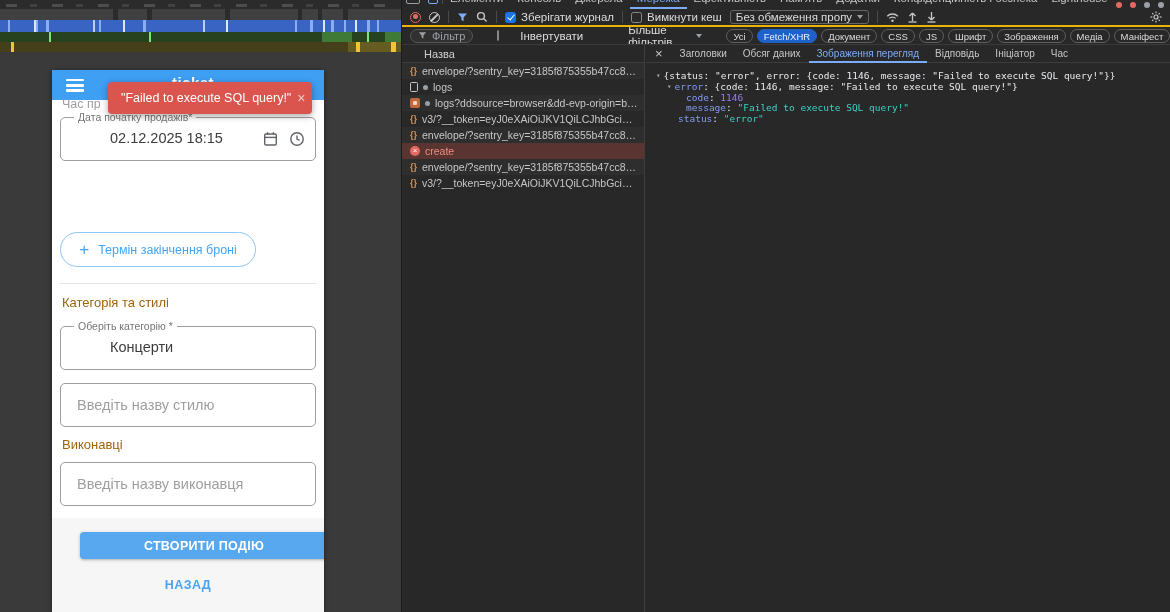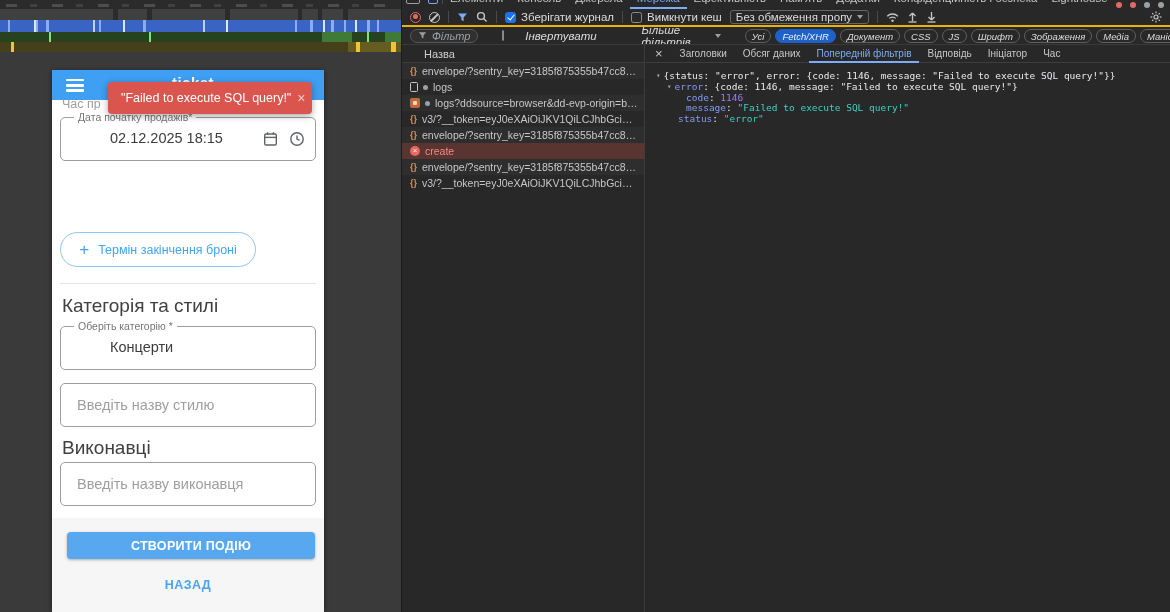--- a/index.html
+++ b/index.html
@@ -45,24 +45,24 @@
   .mfield .fplaceholder { position:absolute; left:16px; top:13px; font-size:14.5px; color:#9e9e9e; }
   .ficons { position:absolute; right:10px; top:13px; display:flex; gap:11px; color:#5f6368; }
   .ficons svg { display:block; cursor:pointer; }
 
   .pill-btn { position:absolute; left:8px; top:162px; width:196px; height:35px; border:1px solid #8fc6f5; border-radius:18px;
               display:flex; align-items:center; justify-content:center; gap:9px; cursor:pointer; background:#fff; }
   .pill-btn .plus { color:#42a5f5; font-size:17px; font-weight:500; line-height:1; }
   .pill-btn .plabel { color:#42a5f5; font-size:12.5px; }
 
   .hdivider { position:absolute; left:8px; top:213px; width:256px; height:1px; background:#e4e4e4; }
-  .section-h { position:absolute; left:10px; font-size:19px; font-weight:500; color:#404040; }
+  .section-h { position:absolute; left:10px; font-size:13px; font-weight:500; color:#a16207; }
 
   .app-footer { position:absolute; left:0; bottom:0; width:272px; height:94px; background:#f6f6f6; }
-  .create-btn { position:absolute; left:15px; top:14px; width:248px; height:27px; background:#57a8ef; border-radius:4px;
+  .create-btn { position:absolute; left:28px; top:14px; width:248px; height:27px; background:#57a8ef; border-radius:4px;
                 display:flex; align-items:center; justify-content:center; color:#fff; font-size:12.5px; font-weight:bold;
                 letter-spacing:.3px; cursor:pointer; box-shadow:0 1px 3px rgba(0,0,0,.3); }
   .back-link { position:absolute; left:0; top:60px; width:272px; text-align:center; color:#4aa3f0;
                font-size:12.5px; font-weight:bold; letter-spacing:.4px; cursor:pointer; }
 
   
   #devtools { position:absolute; left:402px; top:0; width:768px; height:612px; background:#282828;
               box-shadow:-1px 0 0 #1c1c1c; color:#c7c7c7; }
 
   .dt-tabbar { position:absolute; left:0; top:0; width:768px; height:9px; overflow:hidden; background:#282828; }
@@ -86,21 +86,21 @@
   .cbx.on { background:#1a73e8; border-color:#1a73e8; }
   .cbx.on::after { content:""; position:absolute; left:3px; top:0.5px; width:3px; height:6px;
                    border:solid #fff; border-width:0 1.6px 1.6px 0; transform:rotate(40deg); }
   .tb-label { font-size:11.5px; color:#dcdcdc; margin-left:-3px; cursor:pointer; }
   .tb-select { height:14px; border:1px solid #666; border-radius:3px; display:flex; align-items:center; gap:5px;
                padding:0 5px; font-size:11.5px; color:#dcdcdc; cursor:pointer; }
   .caret-down { width:0; height:0; border-left:3.5px solid transparent; border-right:3.5px solid transparent; border-top:4px solid #9aa0a6; }
   .tb-right { margin-left:auto; display:flex; align-items:center; gap:10px; }
 
   .dt-filterbar { position:absolute; left:0; top:27px; width:768px; height:18px; display:flex; align-items:center;
-                  gap:24px; padding:0 8px; border-bottom:1px solid #3a3a3a; overflow:hidden;font-style:italic; }
+                  gap:24px; padding:0 8px; border-bottom:1px solid #3a3a3a; overflow:hidden; }
   .filter-input { width:135px; height:14px; background:#303030; border:1px solid #585858; border-radius:8px;
                   display:flex; align-items:center; gap:5px; padding:0 7px; }
   .filter-input span { font-size:11px; color:#9aa0a6; }
   .pills { display:flex; gap:4px; align-items:center; }
   .pill { height:14px; line-height:13px; border:1px solid #5f5f5f; border-radius:8px; padding:0 6px;
           font-size:9.5px; color:#dcdcdc; white-space:nowrap; cursor:pointer; }
   .pill.sel { background:#1d61c9; border-color:#1d61c9; color:#eaf2ff;text-align:right; }
 
   .dt-main { position:absolute; left:0; top:45px; width:768px; bottom:0; }
   .req-panel { position:absolute; left:0; top:0; width:243px; bottom:0; border-right:1px solid #3d3d3d; background:#282828; }
@@ -347,21 +347,21 @@
           <span class="req-name">v3/?__token=eyJ0eXAiOiJKV1QiLCJhbGciOiJIUzI1NiJ9</span>
         </div>
       </div>
     </div>
 
     <div class="detail-panel">
       <div class="detail-tabs">
         <span class="dtl-close">×</span>
         <span class="dtl-tab">Заголовки</span>
         <span class="dtl-tab">Обсяг даних</span>
-        <span class="dtl-tab sel">Попередній фільтрів</span>
+        <span class="dtl-tab sel">Зображення перегляд</span>
         <span class="dtl-tab">Відповідь</span>
         <span class="dtl-tab">Ініціатор</span>
         <span class="dtl-tab">Час</span>
       </div>
       <div class="preview">
         <div style="padding-left:4px"><span class="tri">▾</span><span>{status: "error", error: {code: 1146, message: "Failed to execute SQL query!"}}</span></div>
         <div style="padding-left:15px"><span class="tri">▾</span><span class="pv-key">error</span><span>: </span><span>{code: 1146, message: "Failed to execute SQL query!"}</span></div>
         <div style="padding-left:34px"><span class="pv-key">code</span><span>: </span><span class="pv-num">1146</span></div>
         <div style="padding-left:34px"><span class="pv-key">message</span><span>: </span><span class="pv-str">"Failed to execute SQL query!"</span></div>
         <div style="padding-left:26px"><span class="pv-key">status</span><span>: </span><span class="pv-str">"error"</span></div>

